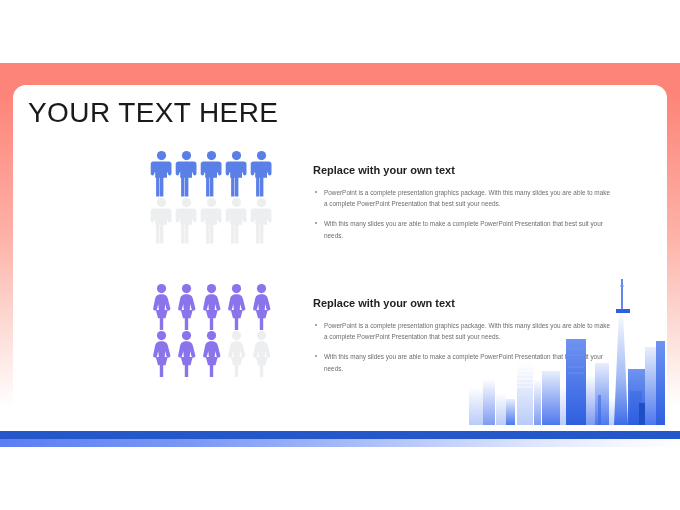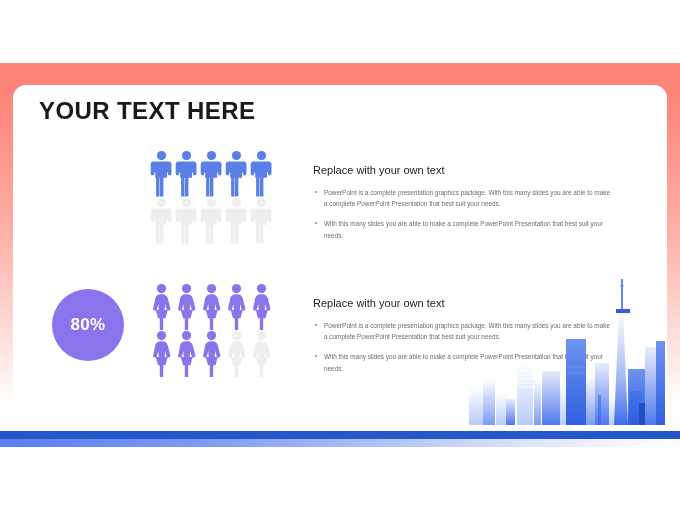--- a/index.html
+++ b/index.html
@@ -31,23 +31,23 @@
     left: 13px; top: 85px;
     width: 654px; height: 340px;
     background: #ffffff;
     border-radius: 13px 13px 0 0;
     overflow: hidden;
   }
 
   
   .title {
     position: absolute;
-    left: 26px; top: 12px;
-    font-size: 24px;
-    font-weight: bold;
+    left: 15px; top: 12px;
+    font-size: 28px;
+    font-weight: normal;
     letter-spacing: 0.4px;
     color: #1a1a1a;
     white-space: nowrap;
   }
 
   
   .row { position: absolute; left: 0; width: 654px; height: 110px; }
   .row-1 { top: 65px; }
   .row-2 { top: 198px; }
 
@@ -79,21 +79,21 @@
   
   .textblock {
     position: absolute;
     left: 300px;
     width: 300px;
   }
   .tb-1 { top: 14px; }
   .tb-2 { top: 14px; }
   .tb-head {
     font-size: 11px;
-    font-weight: normal;
+    font-weight: bold;
     color: #222222;
     margin-bottom: 11px;
   }
   .bullet {
     position: relative;
     padding-left: 11px;
     font-size: 6.4px;
     line-height: 1.75;
     color: #6d6d6d;
     margin-bottom: 9px;
@@ -218,23 +218,20 @@
         </div>
         <div class="bullet">
           <span class="dot"></span>
           <span>With this many slides you are able to make a complete PowerPoint Presentation that best suit your needs.</span>
         </div>
       </div>
     </div>
 
     <div class="row row-2">
 
-      <div class="pct-circle" id="circle-1" style="background: rgb(139, 115, 236);">
-        <span class="pct-label">80%</span>
-      </div>
 
       <div class="pictos" id="pictos-1">
           <div class="picto-row">
             <span class="picto">
               <svg viewBox="0 0 25 47" xmlns="http://www.w3.org/2000/svg">
                 <circle cx="12.5" cy="5.6" r="4.6" fill="#8b73ec"></circle>
                 <path d="M12.5 11.2c4 0 5.6 1.6 6.4 4.6l2.4 9.4c.3 1.2-.4 2.2-1.5 2.4-1.1.2-2-.5-2.3-1.6l-1.3-5.1-.5 6.1h3l-2.2 8.3h-2.3v12.1h-3.4V35.3H9l-2.2-8.3h3l-.5-6.1-1.3 5.1c-.3 1.1-1.2 1.8-2.3 1.6-1.1-.2-1.8-1.2-1.5-2.4L6.1 15.8c.8-3 2.4-4.6 6.4-4.6z" fill="#8b73ec"></path>
               </svg>
             </span>
             <span class="picto">

